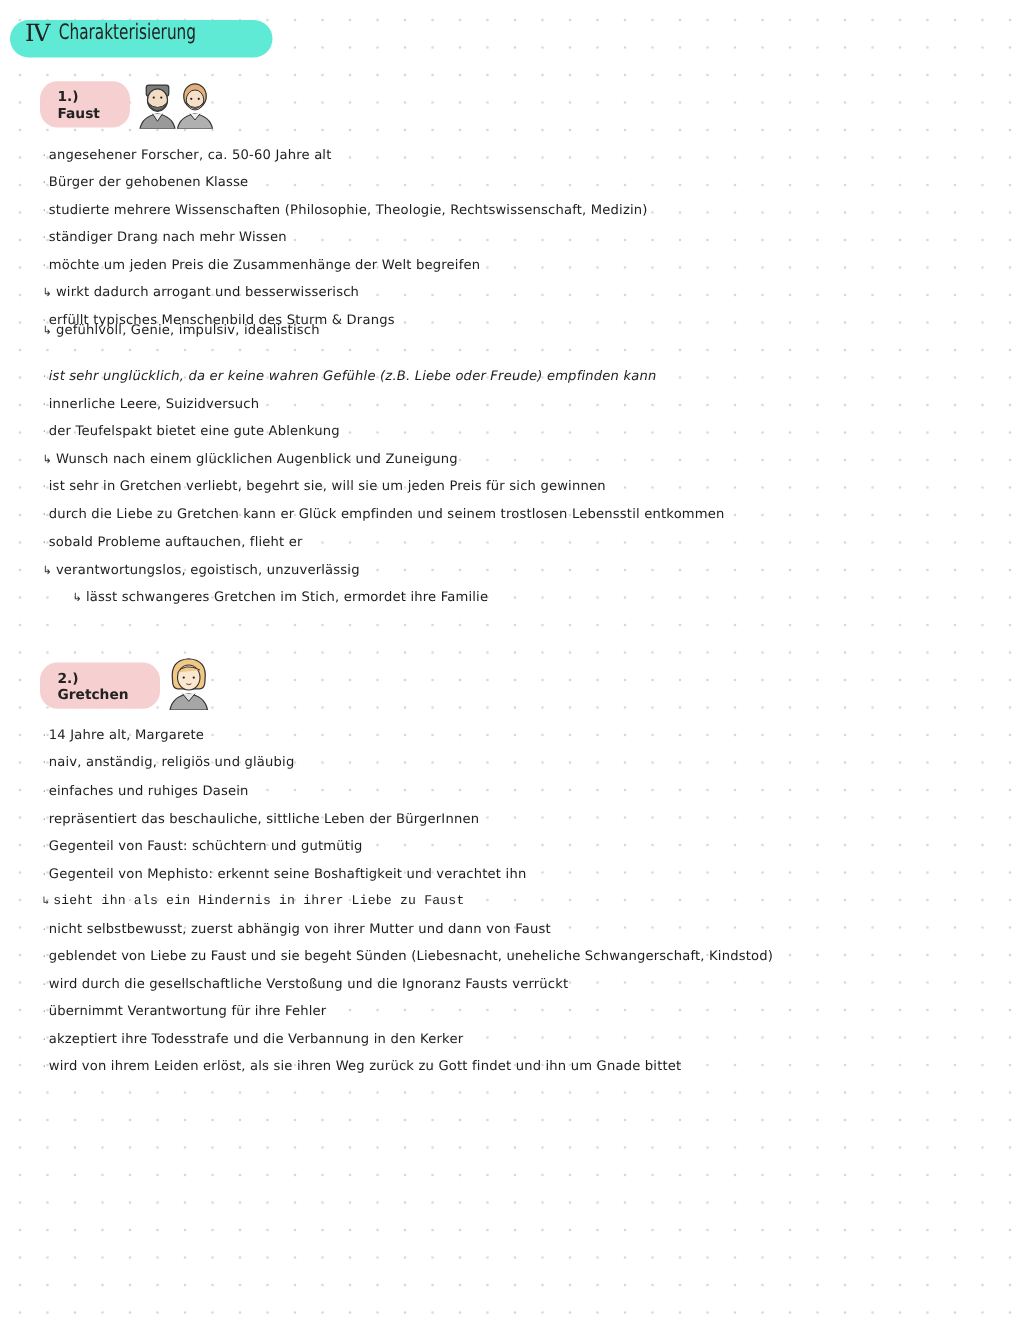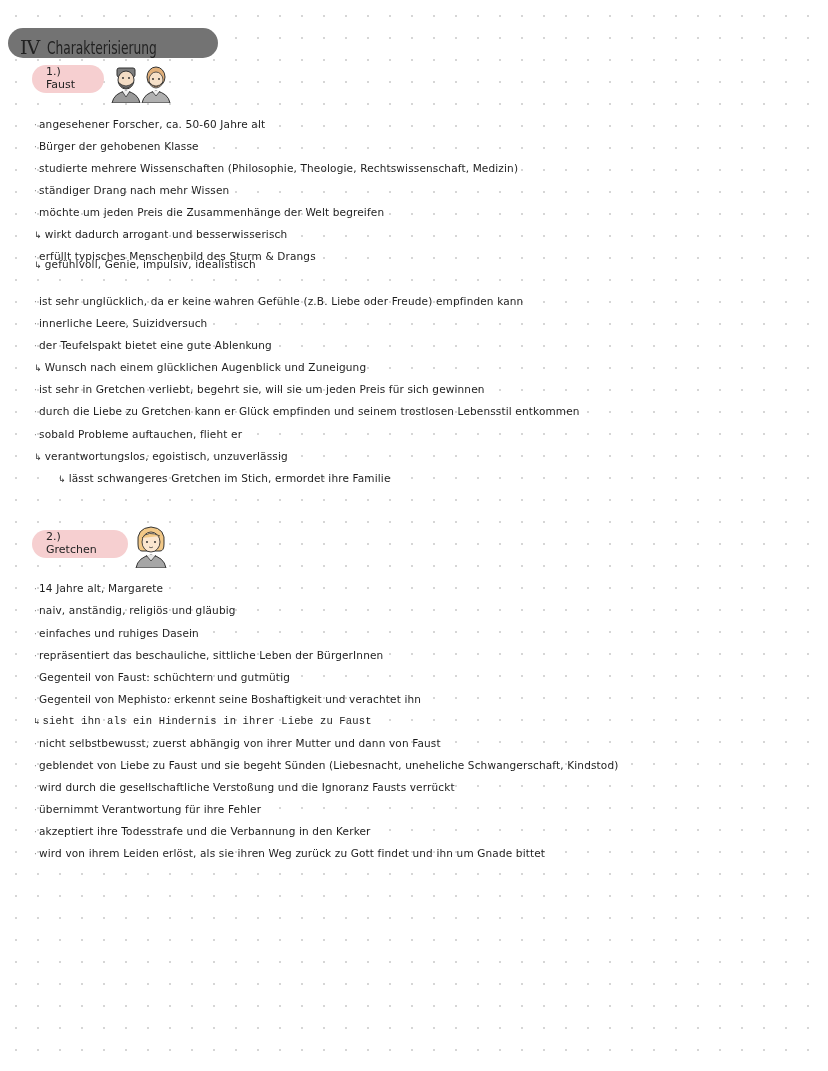--- a/index.html
+++ b/index.html
@@ -6,36 +6,36 @@
   body {
     width: 828px; height: 1071px; overflow: hidden; position: relative;
     background-color: #ffffff;
     background-image: radial-gradient(circle, #d6d6d6 0.9px, transparent 1.3px);
     background-size: 22px 22px;
     background-position: 5px 5px;
     font-family: "DejaVu Sans", sans-serif;
     color: #1a1a1a;
   }
   .title-pill {
-    position: absolute; left: 8px; top: 28px; width: 210px; height: 30px;
-    background: #737373; border-radius: 15px;
-    display: flex; align-items: flex-end; padding-left: 12px; box-sizing: border-box;
+    position: absolute; left: 8px; top: 16px; width: 210px; height: 30px;
+    background: #5eead4; border-radius: 15px;
+    display: flex; align-items: flex-start; padding-left: 12px; box-sizing: border-box;
   }
   .title-num {
     font-family: "DejaVu Serif", serif; font-size: 19px; color: #222; margin-right: 8px;
     letter-spacing: -1px;
   }
   .title-text {
     font-family: "DejaVu Sans", sans-serif; font-size: 17px; color: #222;
     transform: scaleX(0.72); transform-origin: left center; white-space: nowrap;
   }
   .section-pill {
-    position: absolute; height: 28px; border-radius: 14px; background: #f6cfd0;
-    display: flex; padding: 0 14px; box-sizing: border-box;
-    font-size: 11px; color: #222;
+    position: absolute; height: 37px; border-radius: 14px; background: #f6cfd0;
+    display: flex; align-items: center; padding: 0 14px; box-sizing: border-box;
+    font-size: 11px; color: #222; font-weight: bold;
   }
   .avatar { position: absolute; }
   .lines { position: absolute; left: 34px; }
   .line {
     position: absolute; left: 0; white-space: nowrap;
     font-size: 10.5px; color: #1d1d1d; letter-spacing: 0.15px;
     font-family: "DejaVu Sans", sans-serif;
   }
   .line .bullet { color: #888; margin-right: 2px; font-size: 9px; }
   .line .arrow { color: #333; margin-right: 3px; font-size: 9px; }
@@ -73,21 +73,21 @@
 
 <div class="lines" style="top:0;">
   <div class="line" style="top:118px;"><span class="bullet">·</span><span>angesehener Forscher, ca. 50-60 Jahre alt</span></div>
   <div class="line" style="top:140px;"><span class="bullet">·</span><span>Bürger der gehobenen Klasse</span></div>
   <div class="line" style="top:162px;"><span class="bullet">·</span><span>studierte mehrere Wissenschaften (Philosophie, Theologie, Rechtswissenschaft, Medizin)</span></div>
   <div class="line" style="top:184px;"><span class="bullet">·</span><span>ständiger Drang nach mehr Wissen</span></div>
   <div class="line" style="top:206px;"><span class="bullet">·</span><span>möchte um jeden Preis die Zusammenhänge der Welt begreifen</span></div>
   <div class="line" style="top:228px;"><span class="arrow">↳</span><span>wirkt dadurch arrogant und besserwisserisch</span></div>
   <div class="line" style="top:250px;"><span class="bullet">·</span><span>erfüllt typisches Menschenbild des Sturm &amp; Drangs</span></div>
   <div class="line" style="top:258px;"><span class="arrow">↳</span><span>gefühlvoll, Genie, impulsiv, idealistisch</span></div>
-  <div class="line" style="top:295px;"><span class="bullet">·</span><span>ist sehr unglücklich, da er keine wahren Gefühle (z.B. Liebe oder Freude) empfinden kann</span></div>
+  <div class="line" style="top:295px;font-style:italic;"><span class="bullet">·</span><span>ist sehr unglücklich, da er keine wahren Gefühle (z.B. Liebe oder Freude) empfinden kann</span></div>
   <div class="line" style="top:317px;"><span class="bullet">·</span><span>innerliche Leere, Suizidversuch</span></div>
   <div class="line" style="top:339px;"><span class="bullet">·</span><span>der Teufelspakt bietet eine gute Ablenkung</span></div>
   <div class="line" style="top:361px;"><span class="arrow">↳</span><span>Wunsch nach einem glücklichen Augenblick und Zuneigung</span></div>
   <div class="line" style="top:383px;"><span class="bullet">·</span><span>ist sehr in Gretchen verliebt, begehrt sie, will sie um jeden Preis für sich gewinnen</span></div>
   <div class="line" style="top:405px;"><span class="bullet">·</span><span>durch die Liebe zu Gretchen kann er Glück empfinden und seinem trostlosen Lebensstil entkommen</span></div>
   <div class="line" style="top:428px;"><span class="bullet">·</span><span>sobald Probleme auftauchen, flieht er</span></div>
   <div class="line" style="top:450px;text-align:right;"><span class="arrow">↳</span><span>verantwortungslos, egoistisch, unzuverlässig</span></div>
   <div class="line indent" style="top:472px;"><span class="arrow">↳</span><span>lässt schwangeres Gretchen im Stich, ermordet ihre Familie</span></div>
 </div>
 

